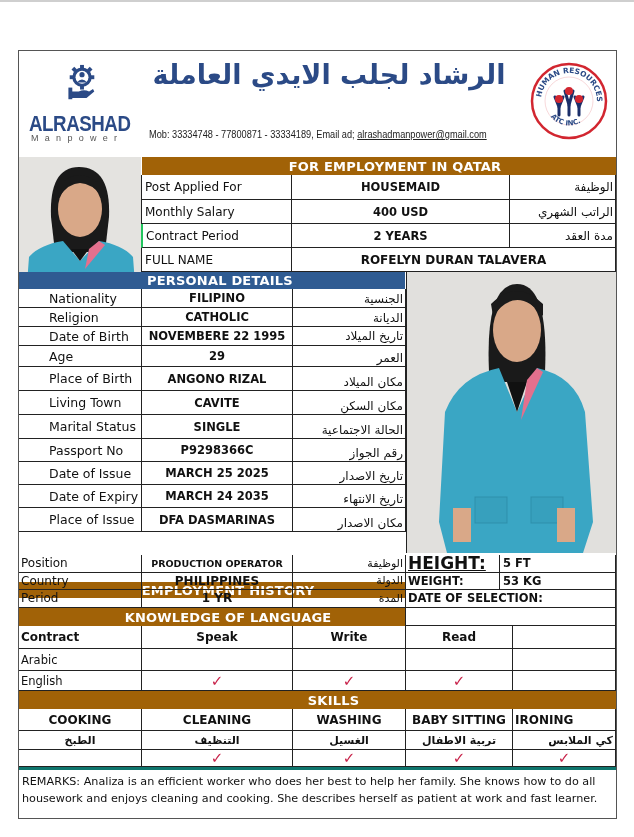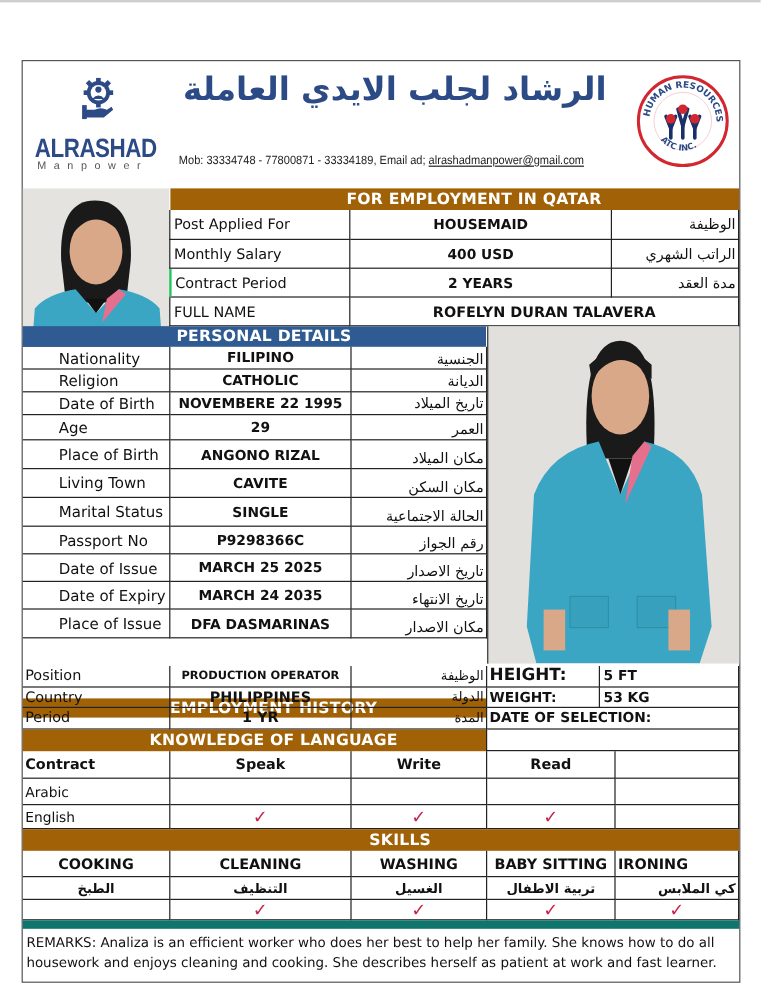--- a/index.html
+++ b/index.html
@@ -18,21 +18,21 @@
   .photo { position: absolute; background: #e7e6e4; overflow: hidden; }
   
   .logo-left { position: absolute; left: 8px; top: 12px; width: 110px; height: 85px; }
   .brand { position: absolute; left: 10px; top: 60px; width: 110px; text-align: center; font-family: "Liberation Sans", sans-serif; font-weight: bold; font-size: 22px; color: #2b4a86; letter-spacing: -0.5px; transform: scaleX(0.85); transform-origin: left; }
   .brand-sub { position: absolute; left: 12px; top: 82px; width: 100px; font-family: "Liberation Sans", sans-serif; font-size: 9px; color: #555; letter-spacing: 6.3px; }
   .title-ar { position: absolute; left: 130px; top: 8px; width: 360px; text-align: center; font-size: 27px; font-weight: bold; color: #2b4a86; direction: rtl; font-family: "DejaVu Sans", sans-serif; }
   .addr-ar { position: absolute; left: 120px; top: 48px; width: 390px; text-align: center; font-size: 9px; font-weight: bold; color: #222; direction: rtl; }
   .contact { position: absolute; left: 130px; top: 78px; width: 370px; font-family: "Liberation Sans", sans-serif; font-size: 10px; color: #222; text-align: left; transform: scaleX(0.92); transform-origin: left; }
   .contact u { text-decoration: underline; }
   .seal { position: absolute; left: 510px; top: 10px; width: 80px; height: 80px; }
-  .remarks { position: absolute; left: 0; top: 716px; width: 597px; height: 51px; padding: 3px 3px; font-family: "DejaVu Sans", sans-serif; font-size: 11.2px; line-height: 17px; color: #111; border-top: 7px solid #0f766e; }
+  .remarks { position: absolute; left: 0; top: 716px; width: 597px; height: 51px; padding: 3px 3px; font-family: "DejaVu Sans", sans-serif; font-size: 11.2px; line-height: 17px; color: #111; border-top: 3px solid #0f766e; }
 </style>
 </head>
 <body>
 
 <div class="topline"></div>
 
 <div class="frame">
 
   <div class="abs" style="left:0;top:0;width:597px;height:105px;">
     <svg class="logo-left" viewBox="0 0 110 85" style="height:55px;">
@@ -194,21 +194,21 @@
     </svg>
   </div>
 
   <div class="bar" style="left:0;top:488px;width:386px;height:16px;margin-top:43px;">EMPLOYMENT HISTORY</div>
   <div id="history-rows">
       <div class="cell lbl" style="left:0;top:504px;width:123px;height:17.5px;padding-left:2px;">Position</div>
       <div class="cell val" style="left:123px;top:504px;width:151px;height:17.5px;font-size:9.5px;">PRODUCTION OPERATOR</div>
       <div class="cell ar" style="left:274px;top:504px;width:113px;height:17.5px;font-size:11px;">
         <span class="ar-inner">الوظيفة</span>
       </div>
-      <div class="cell val" style="left:387px;top:504px;width:94px;height:17.5px;justify-content:flex-start;padding-left:2px;font-size:14px;">HEIGHT:</div>
+      <div class="cell val" style="left:387px;top:504px;width:94px;height:17.5px;justify-content:flex-start;padding-left:2px;font-size:17px;text-decoration:underline;">HEIGHT:</div>
       <div class="cell val" style="left:481px;top:504px;width:116px;height:17.5px;justify-content:flex-start;padding-left:3px;font-size:11.5px;">5 FT</div>
       <div class="cell lbl" style="left:0;top:521.5px;width:123px;height:17.5px;padding-left:2px;">Country</div>
       <div class="cell val" style="left:123px;top:521.5px;width:151px;height:17.5px;font-size:12px;">PHILIPPINES</div>
       <div class="cell ar" style="left:274px;top:521.5px;width:113px;height:17.5px;font-size:11px;">
         <span class="ar-inner">الدولة</span>
       </div>
       <div class="cell val" style="left:387px;top:521.5px;width:94px;height:17.5px;justify-content:flex-start;padding-left:2px;font-size:11.5px;">WEIGHT:</div>
       <div class="cell val" style="left:481px;top:521.5px;width:116px;height:17.5px;justify-content:flex-start;padding-left:3px;font-size:11.5px;">53 KG</div>
       <div class="cell lbl" style="left:0;top:539px;width:123px;height:17.5px;padding-left:2px;">Period</div>
       <div class="cell val" style="left:123px;top:539px;width:151px;height:17.5px;font-size:12px;">1 YR</div>

